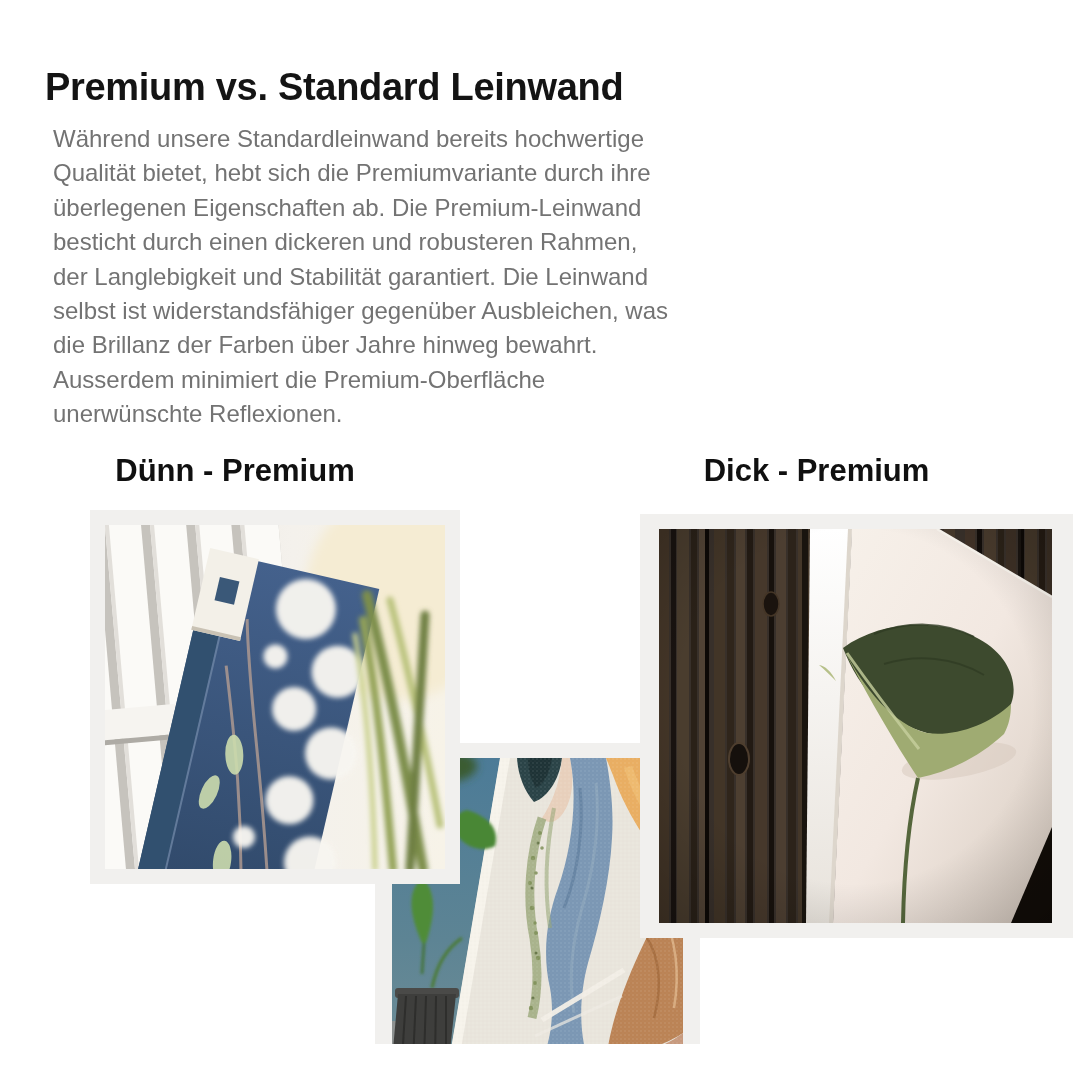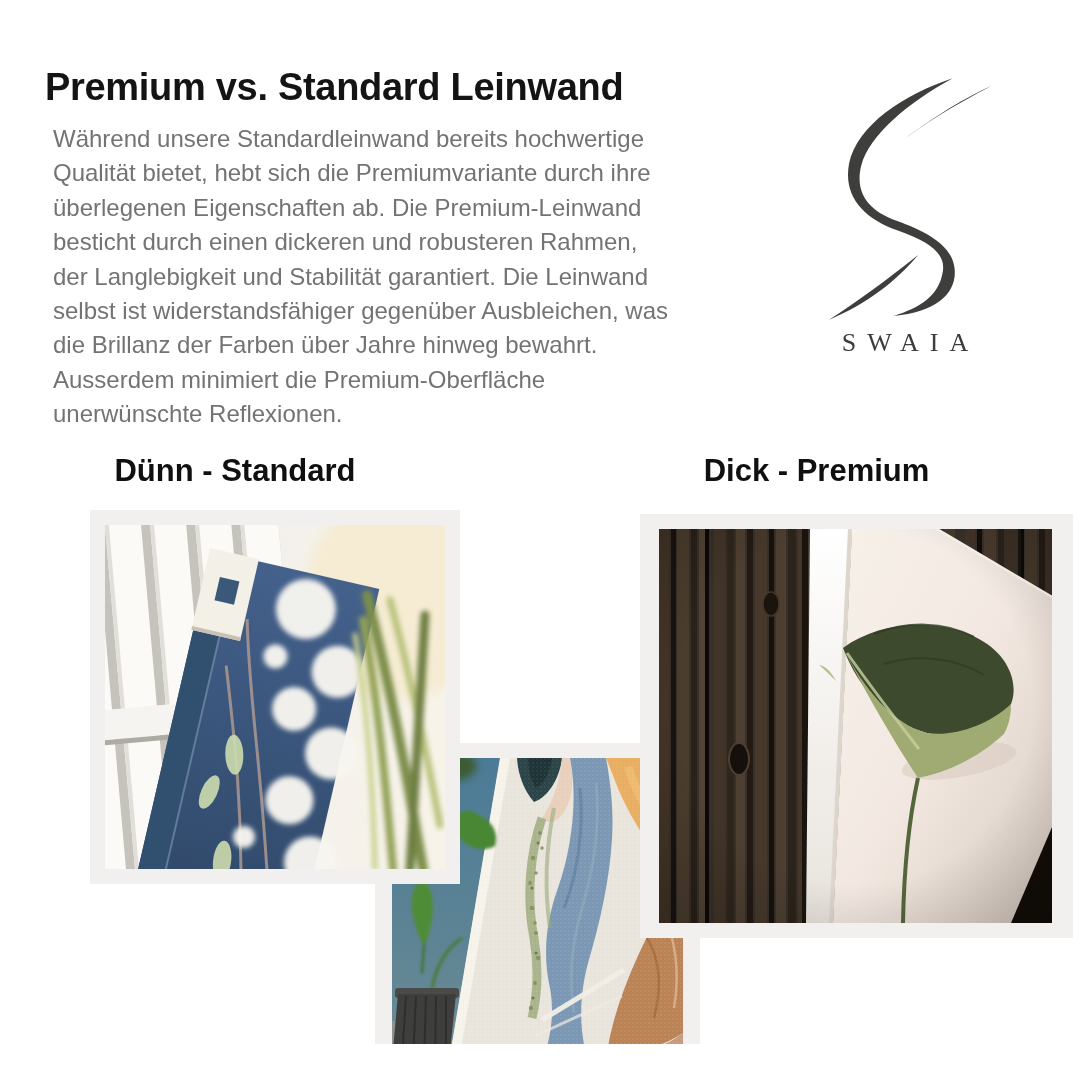--- a/index.html
+++ b/index.html
@@ -38,32 +38,22 @@
   <p class="intro">Während unsere Standardleinwand bereits hochwertige
 Qualität bietet, hebt sich die Premiumvariante durch ihre
 überlegenen Eigenschaften ab. Die Premium-Leinwand
 besticht durch einen dickeren und robusteren Rahmen,
 der Langlebigkeit und Stabilität garantiert. Die Leinwand
 selbst ist widerstandsfähiger gegenüber Ausbleichen, was
 die Brillanz der Farben über Jahre hinweg bewahrt.
 Ausserdem minimiert die Premium-Oberfläche
 unerwünschte Reflexionen.</p>
 
-  <div class="logo">
-    <svg width="168" height="262" viewBox="0 0 164 258" aria-hidden="true">
-      <g fill="#3e3e3c">
-        <path d="M124,18 C76,34 30,64 22,102 C16,134 36,156 70,168 C104,180 118,192 114,210 C110,232 92,244 66,252 C108,248 128,230 126,206 C124,184 102,170 68,158 C38,147 28,128 34,104 C42,74 80,42 124,18 Z"></path>
-        <path d="M163,25 C126,44 94,64 68,84 C106,55 138,36 163,25 Z"></path>
-        <path d="M90,192 C60,216 30,238 2,256 C40,240 68,218 90,192 Z"></path>
-      </g>
-    </svg>
-    <div class="brand">SWAIA</div>
-  </div>
-
-  <h2 class="col-heading heading-standard">Dünn - Standard</h2>
+
+  <h2 class="col-heading heading-standard">Dünn - Premium</h2>
   <h2 class="col-heading heading-premium">Dick - Premium</h2>
 
   <figure class="figure fig-corner">
     <svg viewBox="0 0 291 303" preserveAspectRatio="none" aria-hidden="true">
       <defs>
         <linearGradient id="mwall" x1="0" y1="0" x2="0" y2="1">
           <stop offset="0" stop-color="#4c7b97"></stop>
             <stop offset="0.6" stop-color="#5d8494"></stop>
             <stop offset="1" stop-color="#6e8d96"></stop>
         </linearGradient>

